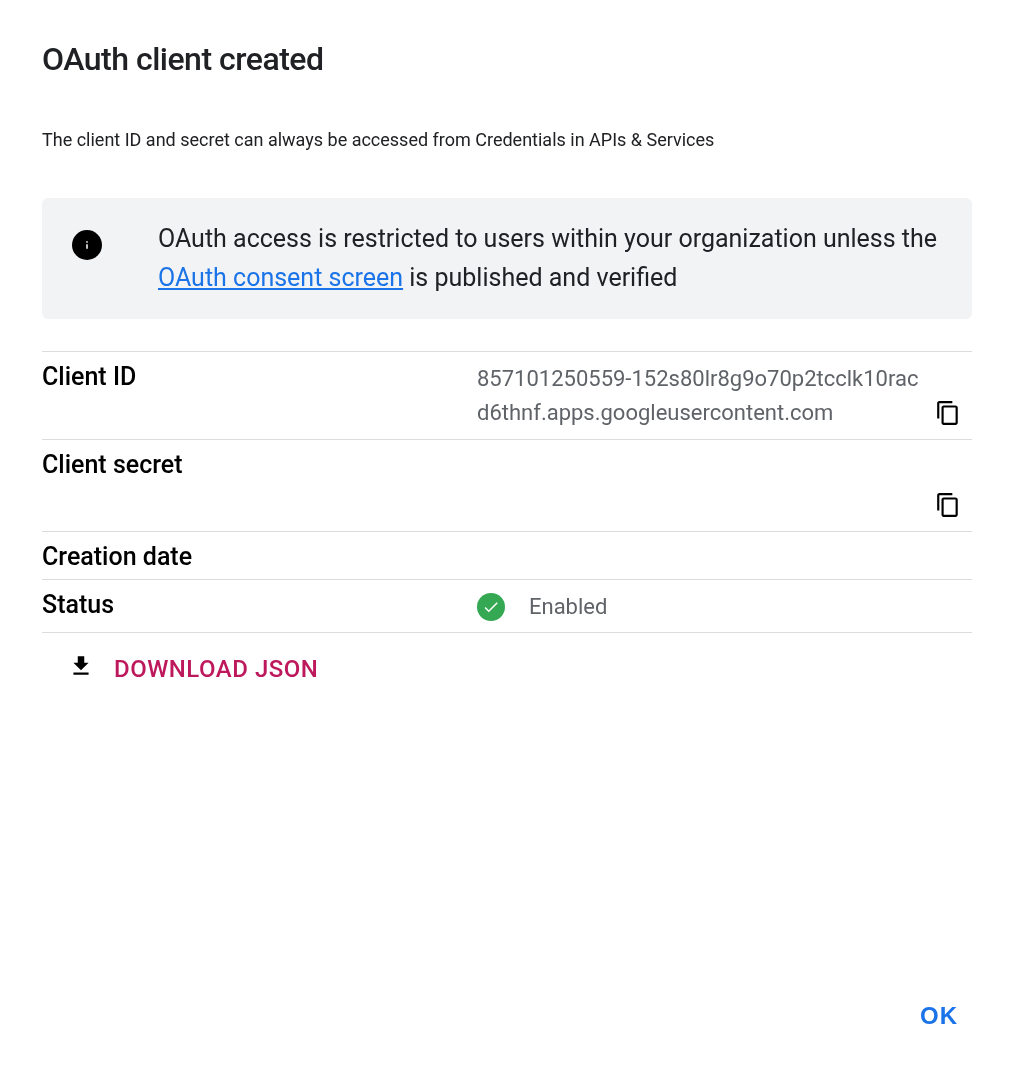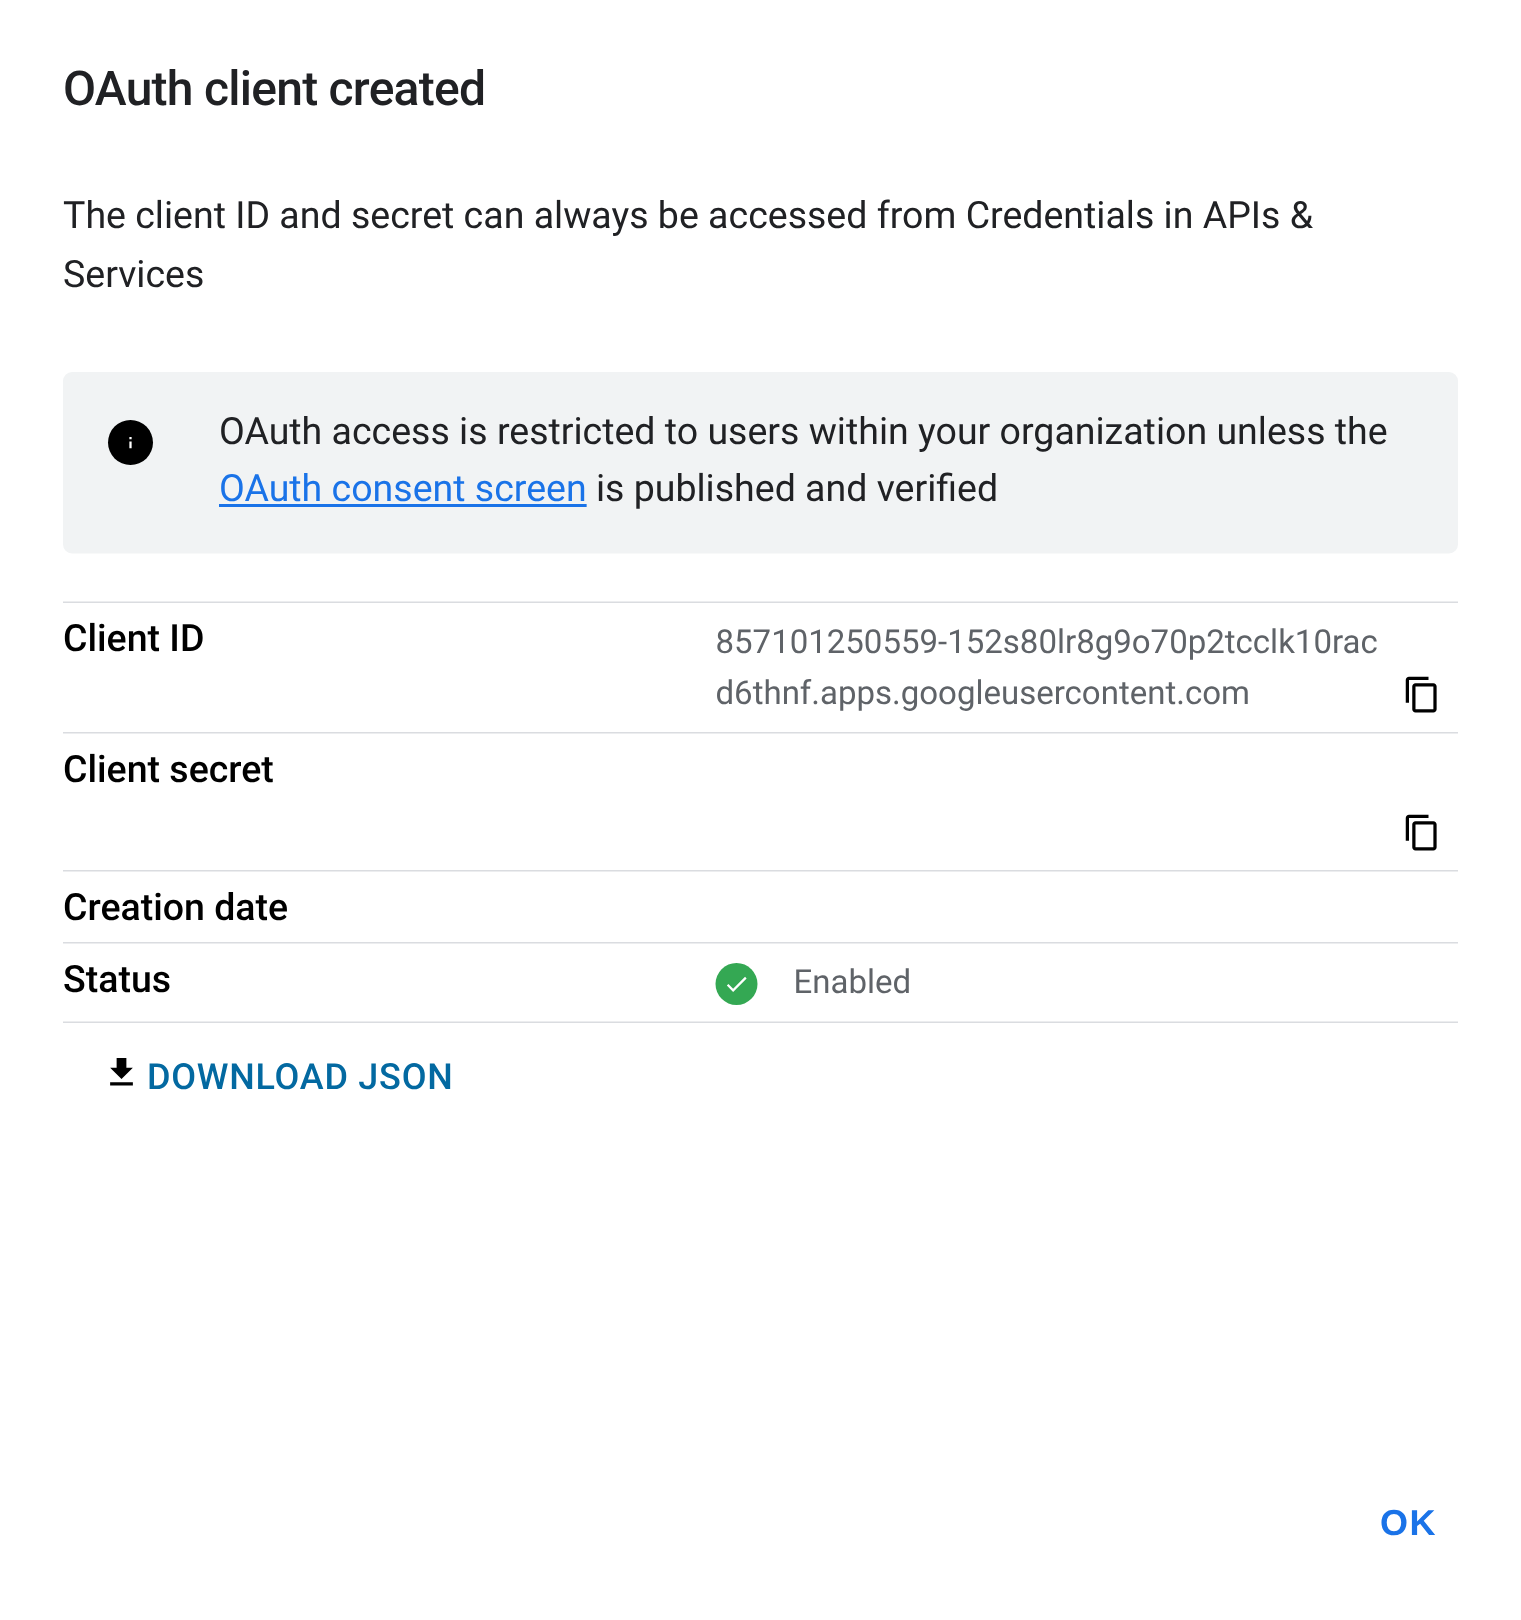--- a/index.html
+++ b/index.html
@@ -17,32 +17,32 @@
       position: relative;
     }
     h1.title {
       font-size: 32px;
       font-weight: 500;
       color: #202124;
       margin-bottom: 48px;
       letter-spacing: -0.5px;
     }
     p.subtitle {
-      font-size: 25px;
+      font-size: 18px;
       color: #202124;
       line-height: 1.55;
       margin-bottom: 44px;
     }
     .info-box {
       background: #f1f3f4;
       border-radius: 6px;
       padding: 22px 30px 22px 30px;
       display: flex;
       align-items: flex-start;
-      gap: 44px;
+      gap: 56px;
       margin-bottom: 32px;
     }
     .info-icon-wrap {
       flex-shrink: 0;
       padding-top: 10px;
     }
     .info-icon {
       width: 30px;
       height: 30px;
       background: #000;
@@ -136,27 +136,27 @@
       width: 18px;
       height: 18px;
       fill: #fff;
     }
     .last-border {
       border-bottom: 1px solid #dadce0;
     }
     .download-row {
       display: flex;
       align-items: center;
-      gap: 4px;
+      gap: 20px;
       padding: 20px 0 0 26px;
       cursor: pointer;
       font-size: 24px;
       font-weight: 500;
       letter-spacing: 0.5px;
-      color: #0369a1;
+      color: #be185d;
     }
     .download-icon svg {
       width: 26px;
       height: 26px;
       fill: #000;
     }
     .ok-btn {
       position: absolute;
       right: 44px;
       bottom: 42px;

